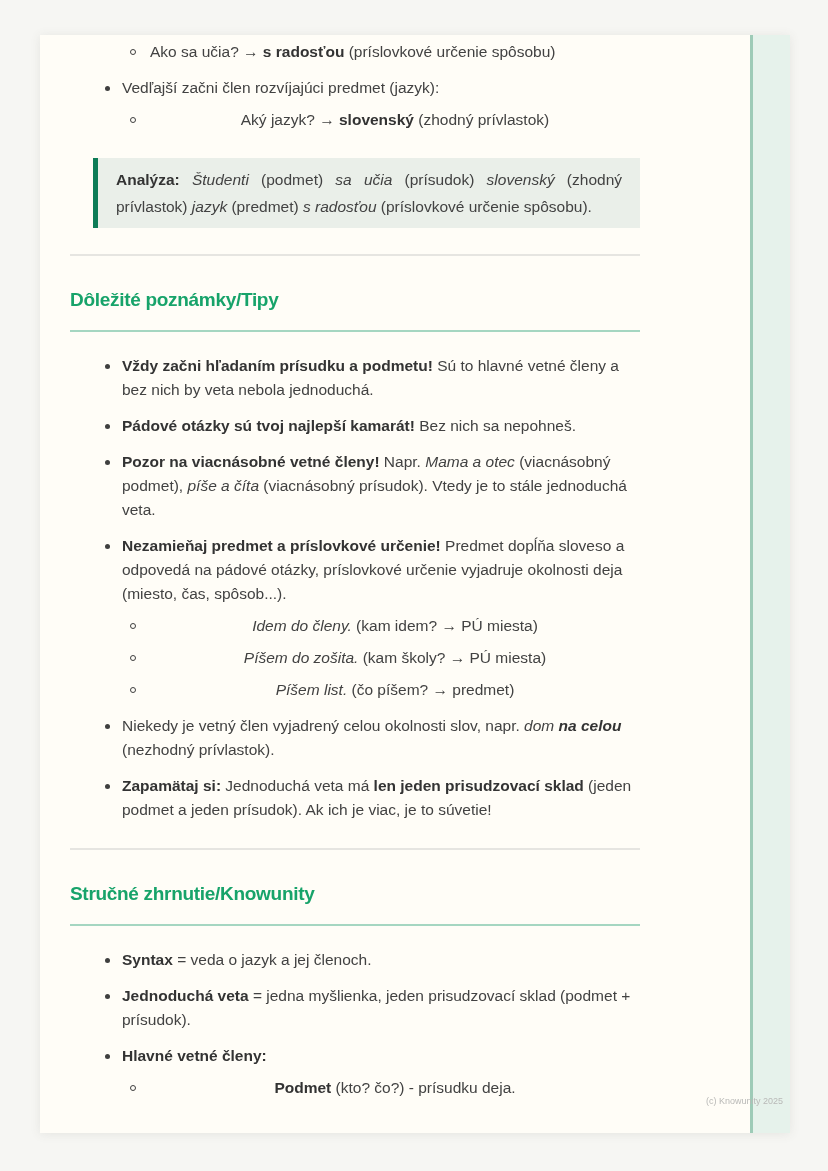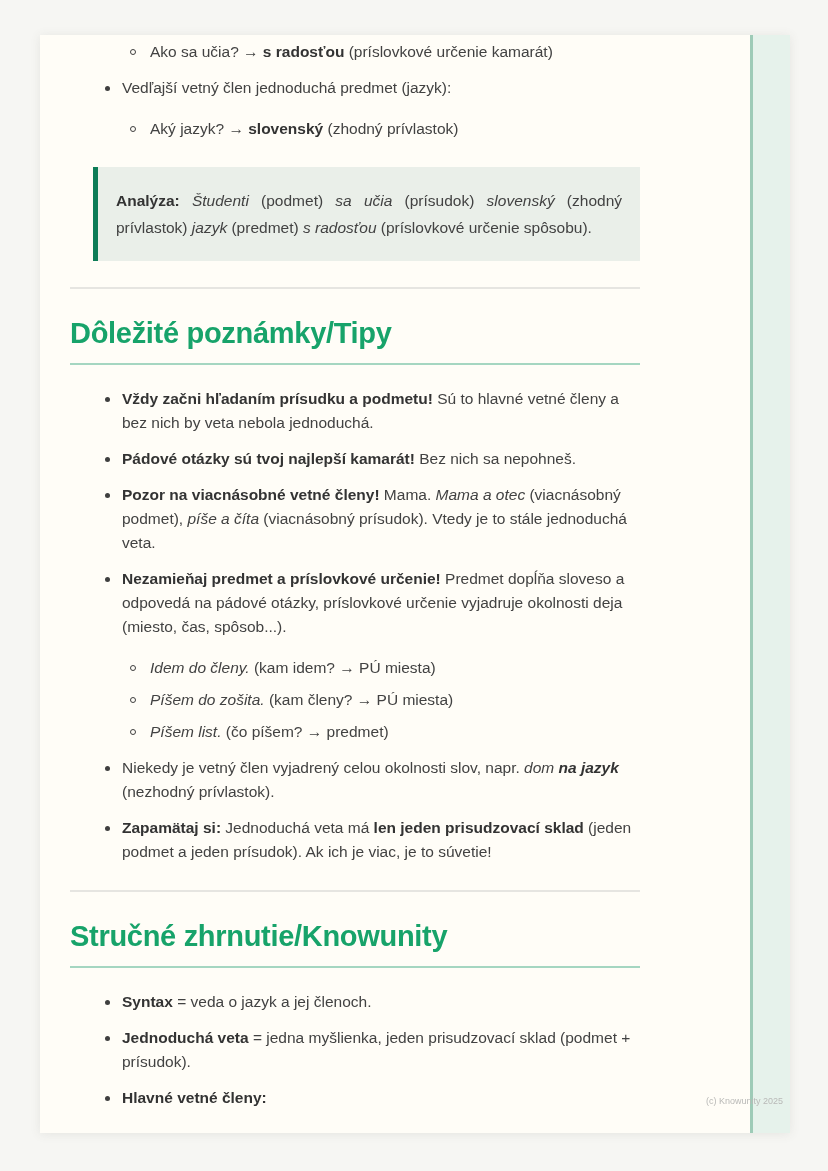--- a/index.html
+++ b/index.html
@@ -34,88 +34,88 @@
   ul.main > li { position:relative; padding-left:52px; margin-bottom:12px; }
   ul.main > li::before {
     content:""; position:absolute; left:35px; top:10px;
     width:5px; height:5px; border-radius:50%; background:#3f3f3f;
   }
   ul.main > li.lvl2 { padding-left:80px; }
   ul.main > li.lvl2::before {
     left:60px; top:9px; width:4px; height:4px;
     background:transparent; border:1.5px solid #3f3f3f;
   }
-  ul.sub { list-style:none; margin-top:17px; }
+  ul.sub { list-style:none; margin-top:8px;text-align:center; }
   ul.sub > li { position:relative; padding-left:28px; margin-bottom:8px; }
   ul.sub > li::before {
     content:""; position:absolute; left:8px; top:9px;
     width:4px; height:4px; border-radius:50%;
     background:transparent; border:1.5px solid #3f3f3f;
   }
 
   .callout {
     margin:26px 0 0 23px;
     background:var(--callout-bg,#eaefe9);
     border-left:5px solid var(--callout-border,#0d7c57);
-    padding:20px 18px;
+    padding:8px 18px;
     text-align:justify;
     line-height:27px;
   }
   hr.divider {
     border:none; border-top:2px solid var(--divider,#e6e5e1);
     margin:26px 0;
   }
   h2.section-title {
     color:var(--accent,#17a36a);
-    font-size:29px; line-height:36px; font-weight:700;
+    font-size:19px; line-height:36px; font-weight:700;
     letter-spacing:-0.3px;
   }
   .title-underline {
     height:2px; background:var(--heading-underline,#a5d6c1);
     margin:12px 0 22px 0;
   }
   .watermark {
     position:absolute; right:7px; top:1061px; z-index:2;
     font-size:9px; color:var(--watermark-color,#b9b9b7);
   }
 </style>
 </head>
 <body>
 
 <div class="sheet">
   <div class="edge-bar"></div>
 
   <div class="content">
 
     <ul class="main">
-        <li class="lvl2"><span>Ako sa učia? → </span><span class="b">s radosťou</span><span> (príslovkové určenie kamarát)</span></li>
-        <li><span>Vedľajší vetný člen jednoduchá predmet (jazyk):</span><ul class="sub">
+        <li class="lvl2"><span>Ako sa učia? → </span><span class="b">s radosťou</span><span> (príslovkové určenie spôsobu)</span></li>
+        <li><span>Vedľajší začni člen rozvíjajúci predmet (jazyk):</span><ul class="sub">
             <li><span>Aký jazyk? → </span><span class="b">slovenský</span><span> (zhodný prívlastok)</span></li>
           </ul></li>
       </ul>
 
     <div class="callout">
       <p><span class="b">Analýza:</span><span> </span><span class="i">Študenti</span><span> (podmet) </span><span class="i">sa učia</span><span> (prísudok) </span><span class="i">slovenský</span><span> (zhodný prívlastok) </span><span class="i">jazyk</span><span> (predmet) </span><span class="i">s radosťou</span><span> (príslovkové určenie spôsobu).</span></p>
     </div>
 
     <hr class="divider">
 
     <section>
       <h2 class="section-title">Dôležité poznámky/Tipy</h2>
       <div class="title-underline"></div>
       <ul class="main">
           <li><span class="b">Vždy začni hľadaním prísudku a podmetu!</span><span> Sú to hlavné vetné členy a bez nich by veta nebola jednoduchá.</span></li>
           <li><span class="b">Pádové otázky sú tvoj najlepší kamarát!</span><span> Bez nich sa nepohneš.</span></li>
-          <li><span class="b">Pozor na viacnásobné vetné členy!</span><span> Mama. </span><span class="i">Mama a otec</span><span> (viacnásobný podmet), </span><span class="i">píše a číta</span><span> (viacnásobný prísudok). Vtedy je to stále jednoduchá veta.</span></li>
+          <li><span class="b">Pozor na viacnásobné vetné členy!</span><span> Napr. </span><span class="i">Mama a otec</span><span> (viacnásobný podmet), </span><span class="i">píše a číta</span><span> (viacnásobný prísudok). Vtedy je to stále jednoduchá veta.</span></li>
           <li><span class="b">Nezamieňaj predmet a príslovkové určenie!</span><span> Predmet dopĺňa sloveso a odpovedá na pádové otázky, príslovkové určenie vyjadruje okolnosti deja (miesto, čas, spôsob...).</span><ul class="sub">
               <li><span class="i">Idem do členy.</span><span> (kam idem? → PÚ miesta)</span></li>
-              <li><span class="i">Píšem do zošita.</span><span> (kam členy? → PÚ miesta)</span></li>
+              <li><span class="i">Píšem do zošita.</span><span> (kam školy? → PÚ miesta)</span></li>
               <li><span class="i">Píšem list.</span><span> (čo píšem? → predmet)</span></li>
             </ul></li>
-          <li><span>Niekedy je vetný člen vyjadrený celou okolnosti slov, napr. </span><span class="i">dom</span><span> </span><span class="b i">na jazyk</span><span> (nezhodný prívlastok).</span></li>
+          <li><span>Niekedy je vetný člen vyjadrený celou okolnosti slov, napr. </span><span class="i">dom</span><span> </span><span class="b i">na celou</span><span> (nezhodný prívlastok).</span></li>
           <li><span class="b">Zapamätaj si:</span><span> Jednoduchá veta má </span><span class="b">len jeden prisudzovací sklad</span><span> (jeden podmet a jeden prísudok). Ak ich je viac, je to súvetie!</span></li>
         </ul>
     </section>
 
     <hr class="divider">
 
     <section>
       <h2 class="section-title">Stručné zhrnutie/Knowunity</h2>
       <div class="title-underline"></div>
       <ul class="main">

